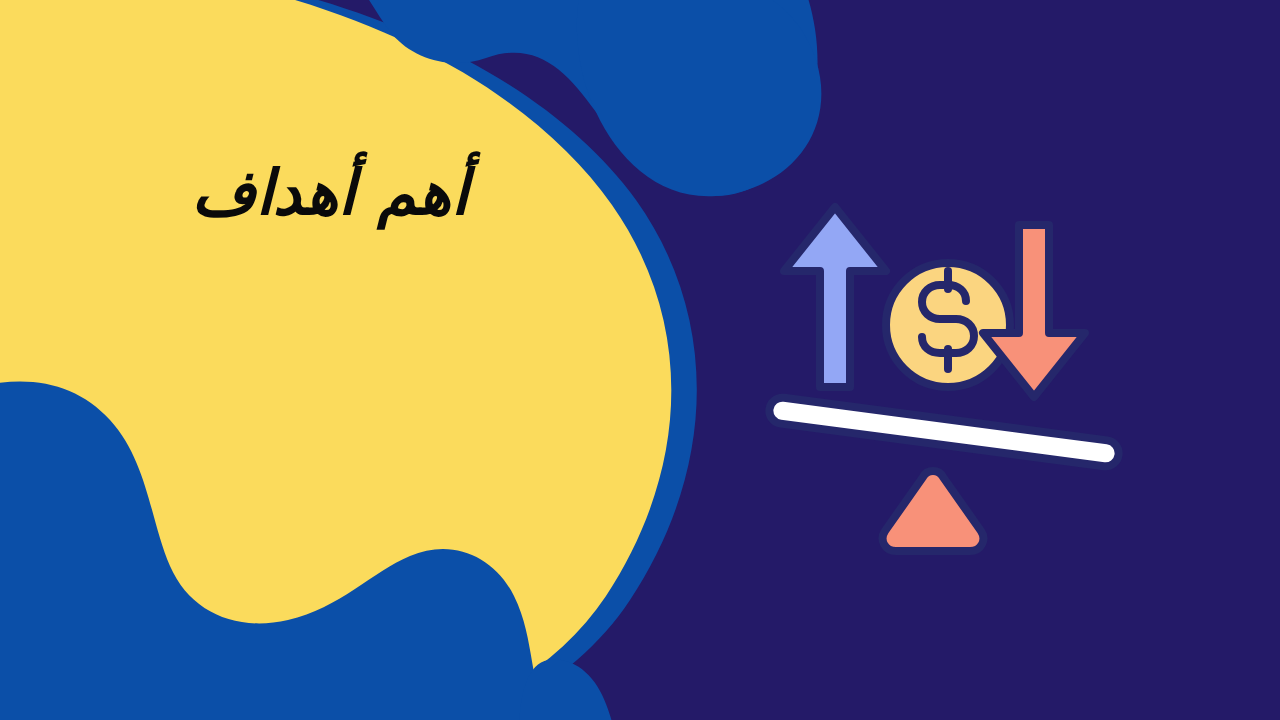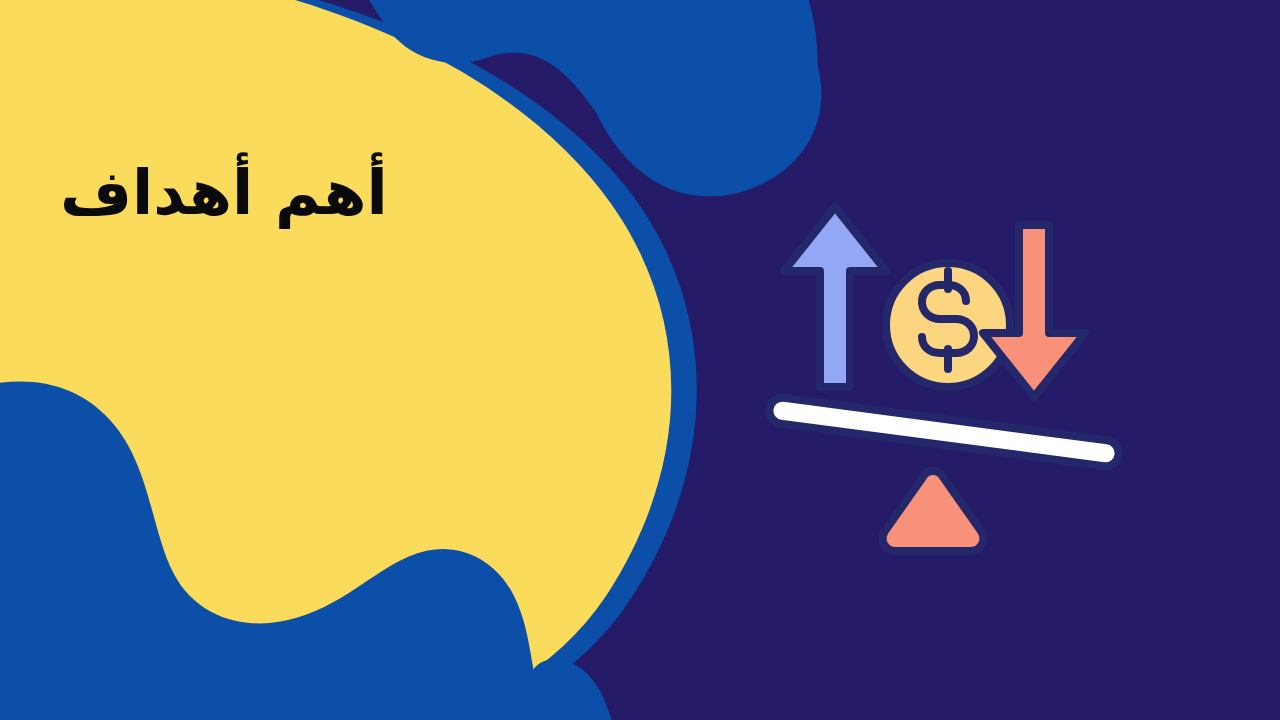--- a/index.html
+++ b/index.html
@@ -22,23 +22,24 @@
     left: 0;
     display: block;
   }
   #bg-svg { width: 1280px; height: 720px; }
 
   #title-block {
     position: absolute;
     left: 60px;
     top: 160px;
     width: 540px;
-    text-align: left;
+    text-align: center;
     direction: rtl;
     z-index: 5;
+    font-style: italic;
   }
   .title-line {
     display: block;
     font-family: "DejaVu Sans", "Liberation Sans", sans-serif;
     font-weight: 700;
     font-size: 62px;
     line-height: 1.08;
     letter-spacing: 0px;
     color: #0a0a0a;
     white-space: nowrap;

